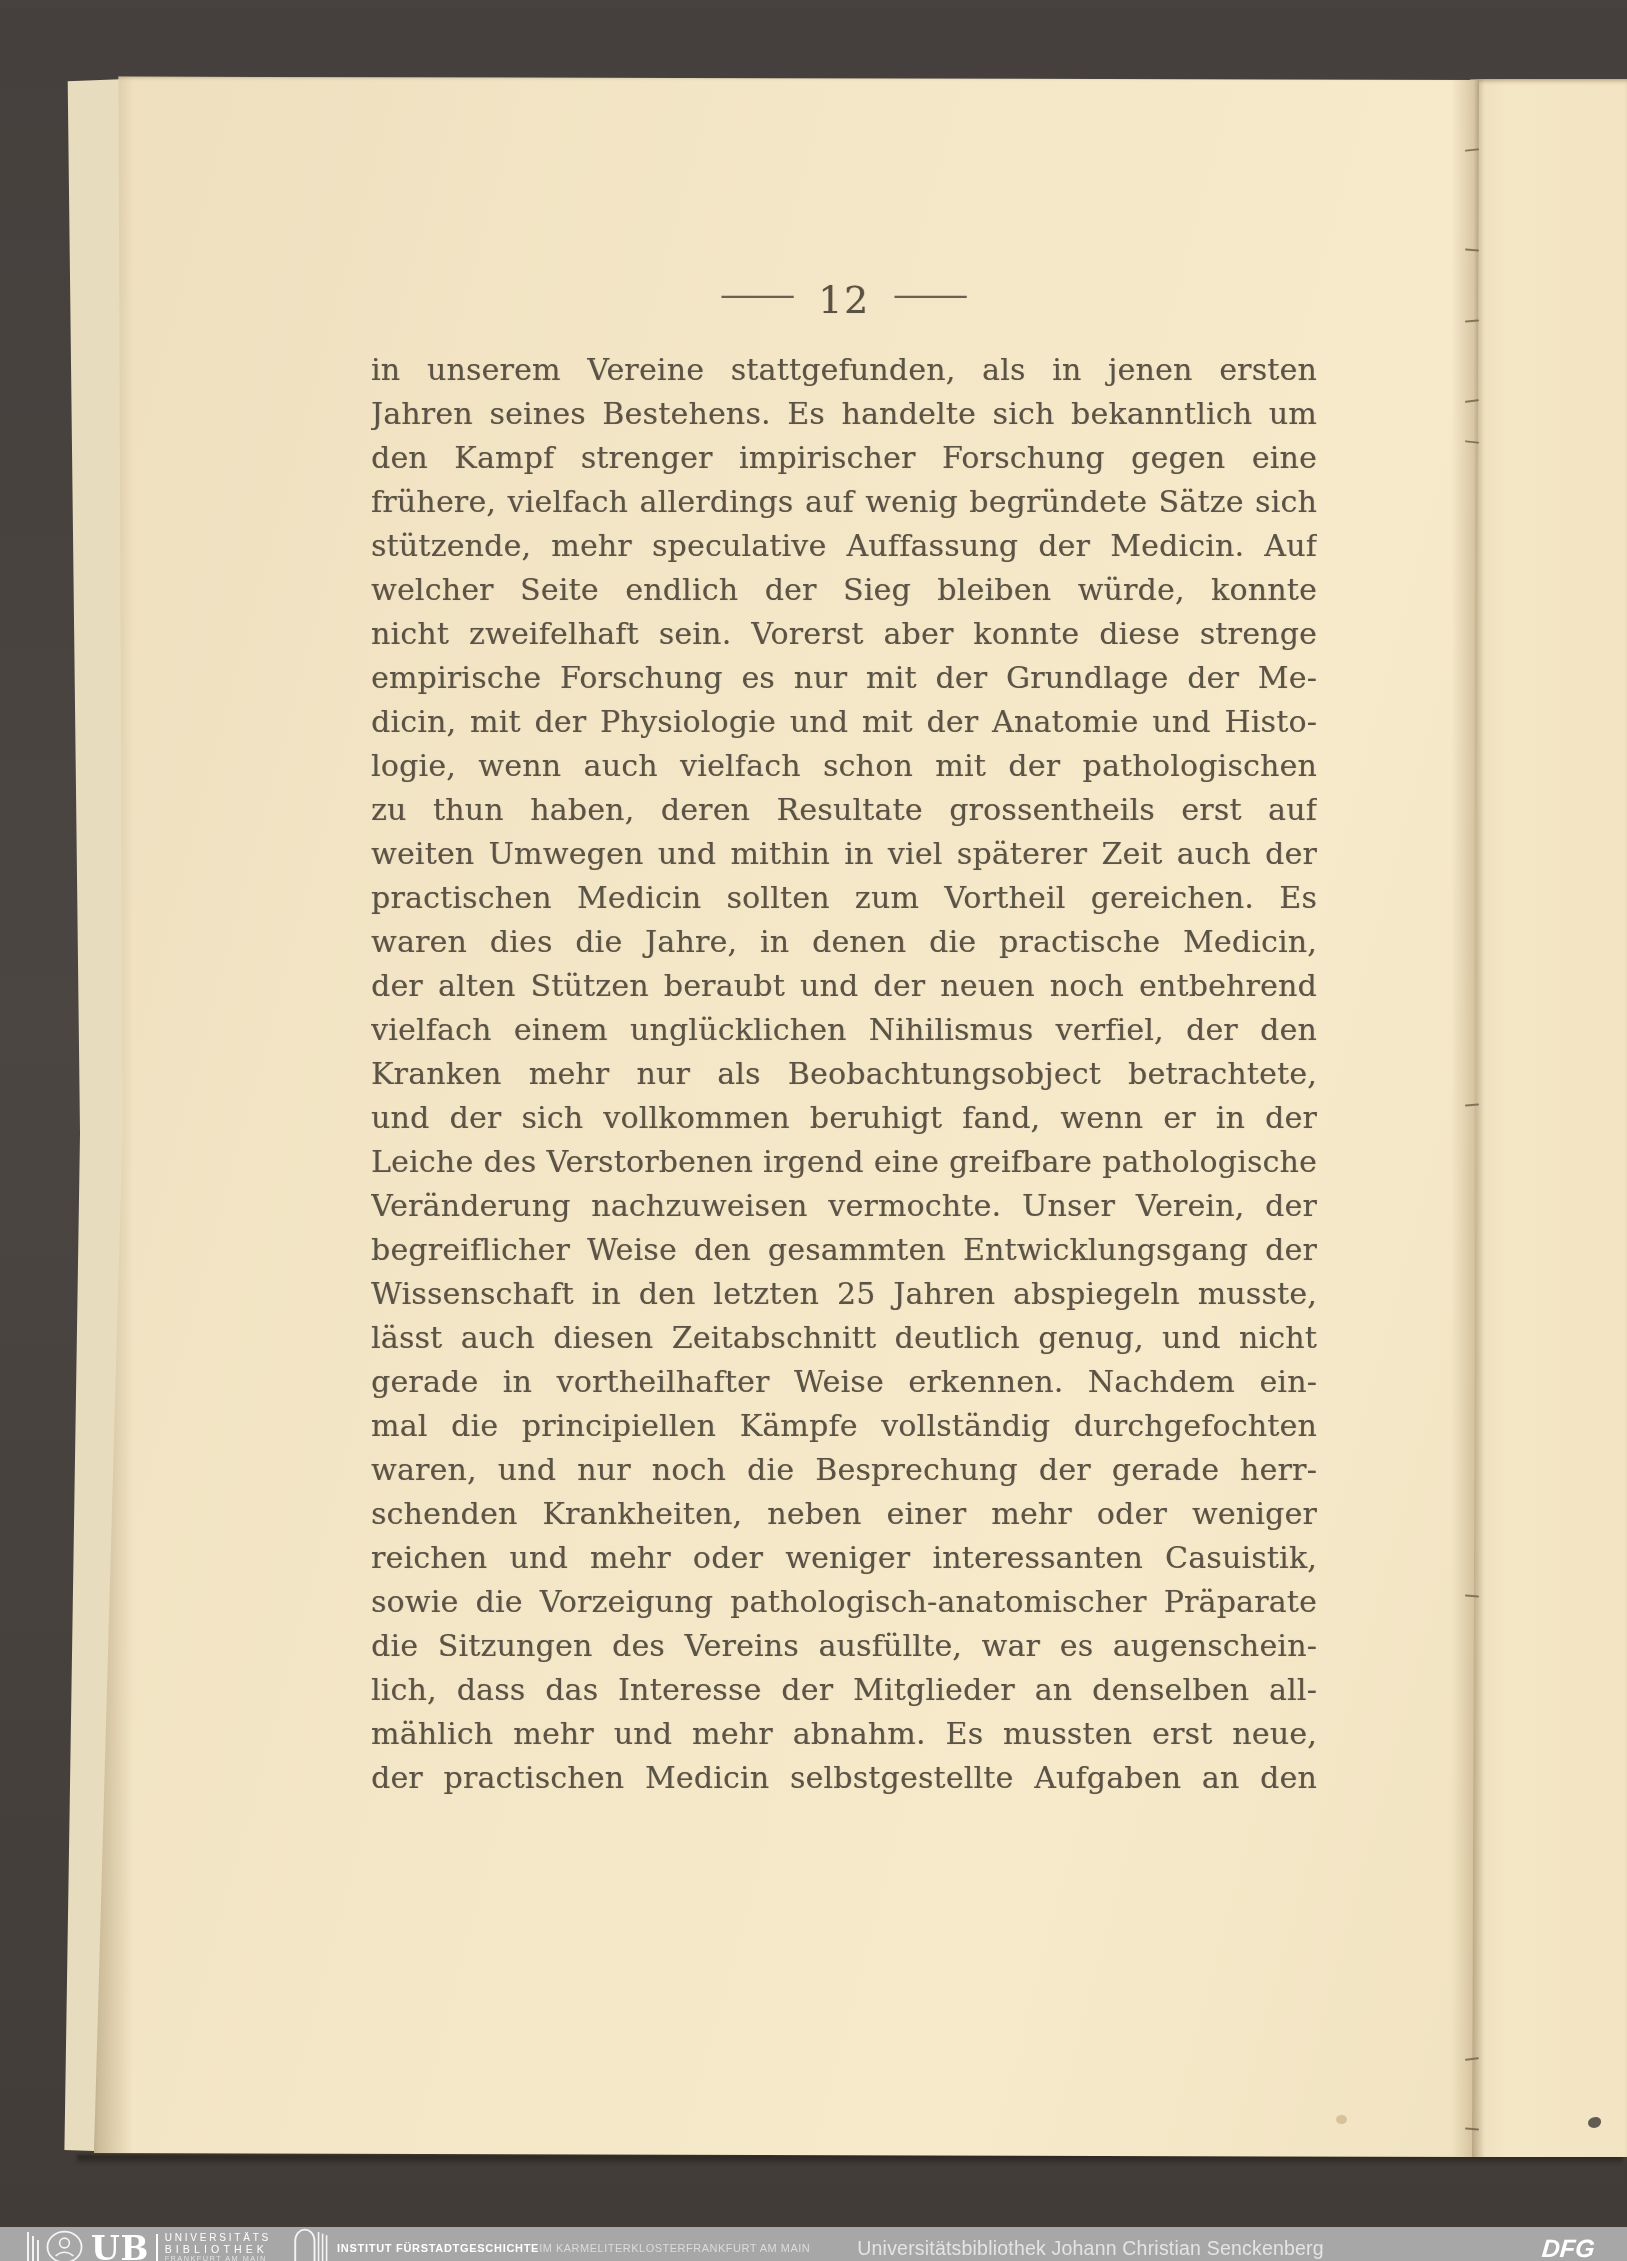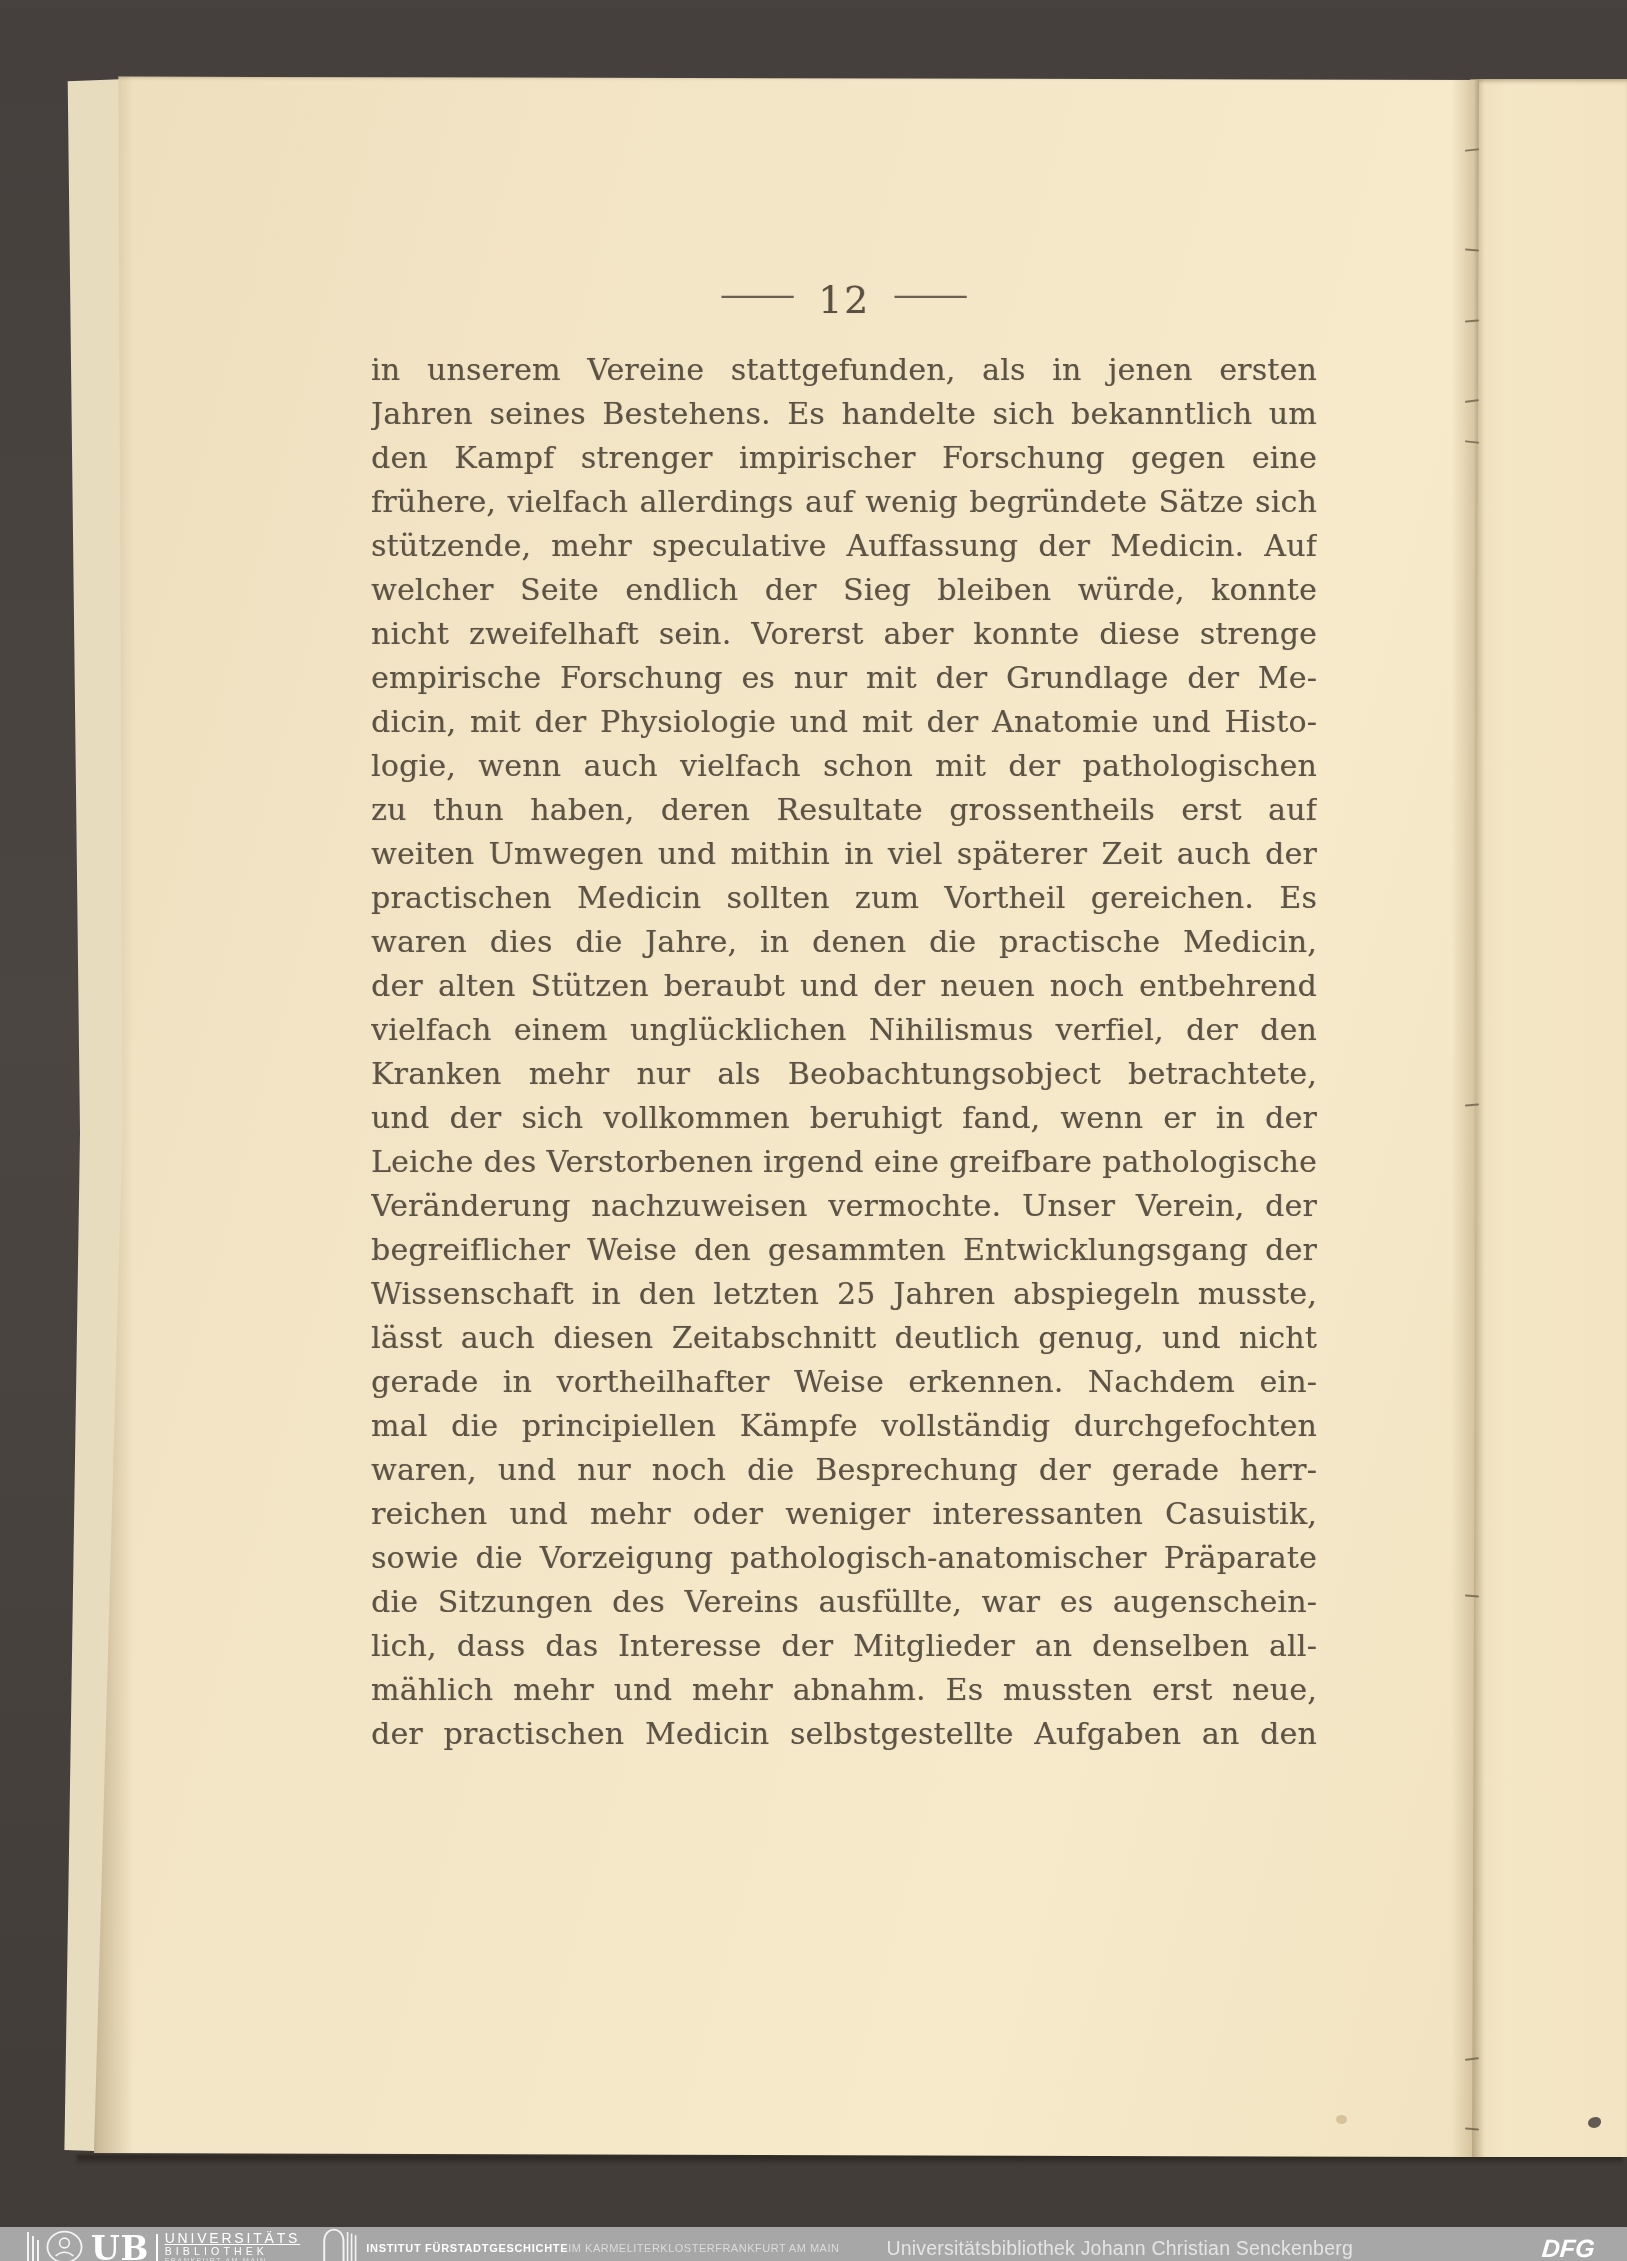--- a/index.html
+++ b/index.html
@@ -56,21 +56,21 @@
     background:#a7a7a7;display:flex;align-items:center;padding:0 27px;box-sizing:border-box;
     font-family:"Liberation Sans",sans-serif;}
   .ub{display:flex;align-items:center;gap:6.5px;height:100%;}
   .ub-lines{display:flex;align-items:flex-end;gap:2.4px;height:33px;}
   .ub-lines i{display:block;background:#f4f4f4;width:2.4px;}
   .ub-lines i:nth-child(1){height:33px}.ub-lines i:nth-child(2){height:29px}.ub-lines i:nth-child(3){height:25px}
   .ub-abbr{font-family:"DejaVu Serif",serif;font-weight:bold;font-size:33px;line-height:1;
     color:#fff;letter-spacing:0.8px;}
   .ub-div{width:2.4px;height:29px;background:#fff;}
   .ub-text{display:flex;flex-direction:column;color:#fff;line-height:1.05;}
-  .u1{font-size:14px;letter-spacing:2.8px;text-decoration:underline;}
+  .u1{font-size:10px;letter-spacing:2.8px;}
   .u2{font-size:10.6px;letter-spacing:4.1px;}
   .u3{font-size:7.3px;letter-spacing:1.5px;color:#e2e2e2;}
   .inst{display:flex;align-items:center;gap:8.1px;margin-left:21px;}
   .inst-text{display:flex;flex-direction:row;line-height:1.1;}
   .i1,.i2{font-size:11px;font-weight:bold;letter-spacing:0.7px;color:#fff;}
   .i3,.i4{font-size:11px;letter-spacing:0.5px;color:#dcdcdc;}
   .libname{margin-left:47px;font-size:19.5px;color:#e4e4e4;letter-spacing:0.2px;}
   .dfg{margin-left:auto;margin-right:4.9px;font-size:25px;font-weight:bold;font-style:italic;
     color:#fff;transform:skewX(-5deg);letter-spacing:0;}
 </style>
@@ -107,20 +107,21 @@
         <div class="tline">Kranken mehr nur als Beobachtungsobject betrachtete,</div>
         <div class="tline">und der sich vollkommen beruhigt fand, wenn er in der</div>
         <div class="tline">Leiche des Verstorbenen irgend eine greifbare pathologische</div>
         <div class="tline">Veränderung nachzuweisen vermochte. Unser Verein, der</div>
         <div class="tline">begreiflicher Weise den gesammten Entwicklungsgang der</div>
         <div class="tline">Wissenschaft in den letzten 25 Jahren abspiegeln musste,</div>
         <div class="tline">lässt auch diesen Zeitabschnitt deutlich genug, und nicht</div>
         <div class="tline">gerade in vortheilhafter Weise erkennen. Nachdem ein-</div>
         <div class="tline">mal die principiellen Kämpfe vollständig durchgefochten</div>
         <div class="tline">waren, und nur noch die Besprechung der gerade herr-</div>
+        <div class="tline">schenden Krankheiten, neben einer mehr oder weniger</div>
         <div class="tline">reichen und mehr oder weniger interessanten Casuistik,</div>
         <div class="tline">sowie die Vorzeigung pathologisch-anatomischer Präparate</div>
         <div class="tline">die Sitzungen des Vereins ausfüllte, war es augenschein-</div>
         <div class="tline">lich, dass das Interesse der Mitglieder an denselben all-</div>
         <div class="tline">mählich mehr und mehr abnahm. Es mussten erst neue,</div>
         <div class="tline">der practischen Medicin selbstgestellte Aufgaben an den</div>
       </div>
   </div>
 
   <div class="spot-dark"></div>

